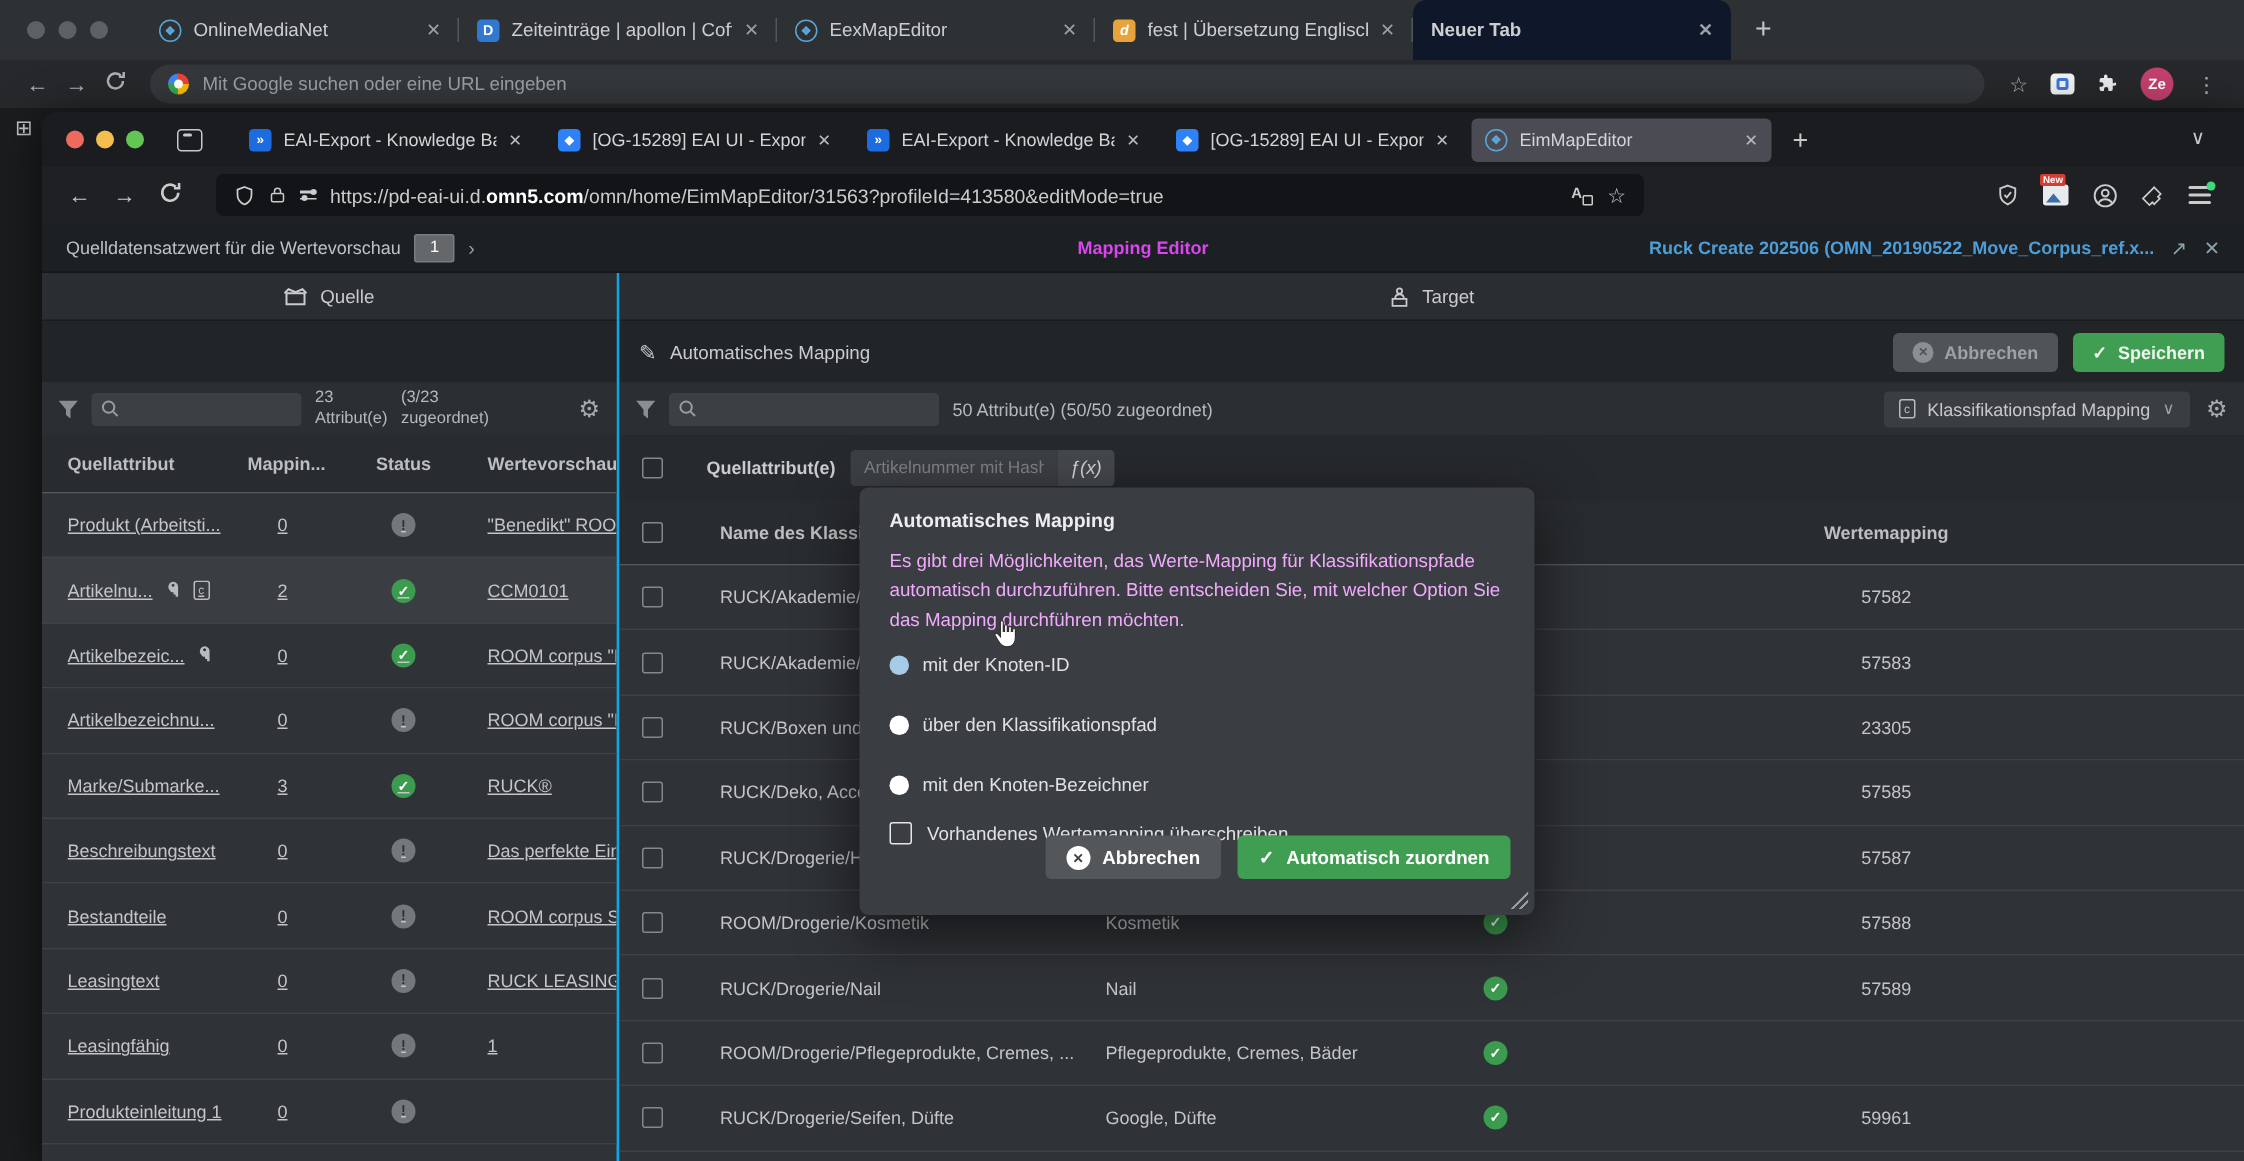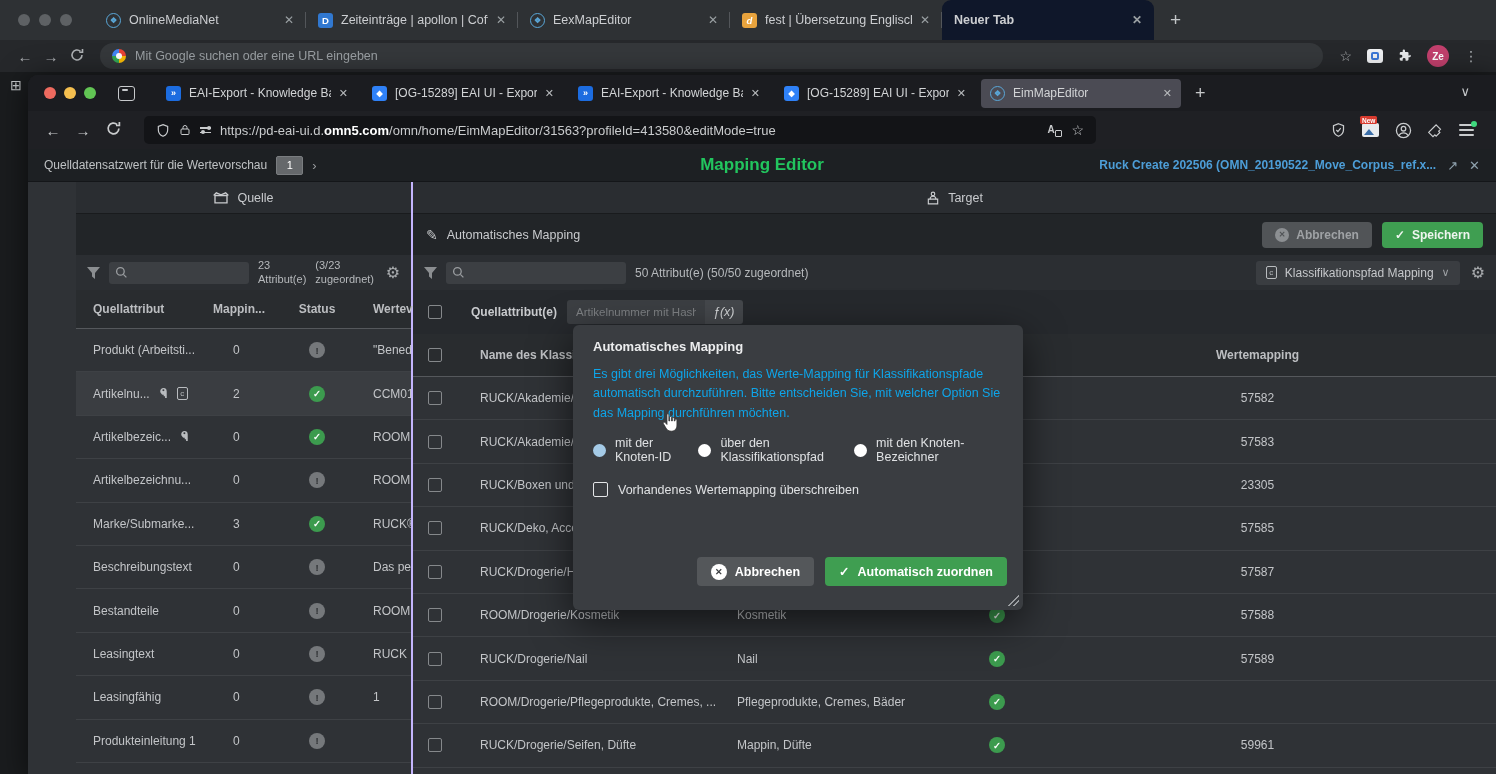--- a/index.html
+++ b/index.html
@@ -70,43 +70,43 @@
   .burger i { position:absolute; left:0; right:0; height:1.8px; background:#c9cbcd; border-radius:1px; }
   .burger i:nth-child(1){top:0;} .burger i:nth-child(2){top:5px;} .burger i:nth-child(3){top:10px;}
   .burger::after { content:""; position:absolute; right:-3px; top:-3px; width:6px; height:6px; border-radius:50%; background:#3fd97e; }
 
   
   .app { position:absolute; top:74px; left:0; right:0; bottom:0; background:#202326; }
   .app-head { height:33px; background:#1d2023; display:flex; align-items:center; padding:0 16px; position:relative; border-bottom:1px solid #141619; }
   .ph-label { font-size:12px; color:#bfc2c4; }
   .ph-input { width:27px; height:19px; background:#65686b; border:1px solid #7a7d80; border-radius:2px; color:#fff; font-size:11px; text-align:center; margin:0 9px; font-family:inherit; }
   .ph-chev { color:#9a9da0; font-size:13px; }
-  .app-title { position:absolute; left:0; right:0; text-align:center; color:#22c55e; font-weight:bold; font-size:17px; pointer-events:none; }
+  .app-title { position:absolute; left:0; right:0; text-align:center; color:#d946ef; font-weight:bold; font-size:12px; pointer-events:none; }
   .ah-right { margin-left:auto; display:flex; align-items:center; gap:11px; z-index:2; }
   .profile-link { color:#4d9ed8; font-weight:bold; font-size:12px; }
   .share-ic, .close-ic { color:#8fa2ae; font-size:13px; }
   .panels { position:absolute; top:33px; left:0; right:0; bottom:0; display:flex; }
-  .panel-l { width:385px; flex:none; border-right:2px solid #c4b5fd; display:flex; flex-direction:column; background:#2f3236;padding-left:48px; }
+  .panel-l { width:385px; flex:none; border-right:2px solid #0ea5e9; display:flex; flex-direction:column; background:#2f3236; }
   .panel-r { flex:1; display:flex; flex-direction:column; background:#2f3236; position:relative; overflow:hidden; }
   .sec-head { height:32px; flex:none; background:#2a2d31; border-bottom:1px solid #191b1d; display:flex; align-items:center; justify-content:center; gap:8px; color:#c9cbce; font-size:12.5px; }
   .gapband { height:41px; flex:none; background:#222528; }
   .filter-row { height:35px; flex:none; background:#2b2e32; display:flex; align-items:center; padding:0 11px; gap:9px; }
   .search { position:relative; height:22px; background:#3c3f43; border-radius:3px; flex:none; }
   .search svg { position:absolute; left:6px; top:4px; }
   .search input { position:absolute; inset:0; background:transparent; border:none; outline:none; color:#d0d2d4; font-size:12px; padding-left:26px; width:100%; font-family:inherit; }
   .cnt { display:flex; flex-direction:column; line-height:1.2; font-size:11px; color:#b6b9bc; }
   .gear { margin-left:auto; color:#a7aaad; font-size:16px; }
   .badge { width:16px; height:16px; border-radius:50%; display:inline-flex; align-items:center; justify-content:center; font-size:9.5px; font-weight:bold; flex:none; }
   .badge.ok { background:#3c9b4e; color:#fff; }
   .badge.info { background:#75787b; color:#2e3033; }
 
   
   .thead-l { height:39px; flex:none; background:#292c2f; border-bottom:1px solid #55585c; display:grid; grid-template-columns:17px 120px 68px 72px 1fr; align-items:center; color:#bcbec1; font-weight:bold; font-size:12px; }
   .lrows { flex:1; overflow:hidden; }
-  .srow { height:43.4px; border-bottom:1px solid #3e4145; display:grid; grid-template-columns:17px 120px 68px 72px 1fr; align-items:center; color:#c3c5c8; font-size:12px; background:#2f3236; }
+  .srow { height:43.4px; border-bottom:1px solid #3e4145; display:grid; grid-template-columns:17px 120px 68px 72px 1fr; align-items:center; color:#c3c5c8; font-size:12px; background:#2f3236;text-decoration:underline; }
   .srow.sel { background:#3a3d41; }
   .cell-name { grid-column:2; display:flex; align-items:center; gap:7px; overflow:hidden; white-space:nowrap; }
   .cell-map { grid-column:3; padding-left:20px; }
   .cell-st { grid-column:4; display:flex; justify-content:center; }
   .cell-prev { grid-column:5; padding-left:20px; white-space:nowrap; overflow:hidden; }
   .h2c { grid-column:2; } .h3c { grid-column:3; } .h4c { grid-column:4; text-align:center; } .h5c { grid-column:5; padding-left:20px; display:flex; align-items:center; gap:4px; }
   .info-i { width:12px; height:12px; border:1px solid #9a9da0; border-radius:50%; color:#9a9da0; font-size:8px; font-weight:normal; display:inline-flex; align-items:center; justify-content:center; font-style:italic; }
   .doc-ic { width:11px; height:13px; border:1px solid #b9bcbf; border-radius:2px; color:#b9bcbf; font-size:8px; display:inline-flex; align-items:center; justify-content:center; flex:none; font-weight:normal; }
 
   
@@ -134,22 +134,22 @@
   .trow { height:43.4px; border-bottom:1px solid #3e4145; display:grid; grid-template-columns:52px 272px 238px 44px 1fr; align-items:center; color:#c3c5c8; font-size:12px; background:#2f3236; }
   .trow .cb { margin-left:15px; }
   .tc-path { grid-column:2; padding-left:15px; white-space:nowrap; overflow:hidden; }
   .tc-target { grid-column:3; white-space:nowrap; overflow:hidden; }
   .tc-st { grid-column:4; display:flex; justify-content:center; }
   .tc-wm { grid-column:5; text-align:center; }
 
   
   .modal { position:absolute; left:573px; top:325px; width:450px; height:285px; background:#3a3d41; border-radius:6px; box-shadow:0 12px 40px rgba(0,0,0,.6); padding:14px 20px; z-index:50; color:#dfe1e3; }
   .m-title { font-size:13px; font-weight:bold; color:#ecedee; }
-  .m-body { font-size:12.5px; line-height:1.55; margin-top:11px; color:#0ea5e9; }
-  .m-opts { margin-top:13px; display:flex; flex-direction:row; gap:2px; }
+  .m-body { font-size:12.5px; line-height:1.55; margin-top:11px; color:#f0abfc; }
+  .m-opts { margin-top:13px; display:flex; flex-direction:column; gap:26px; }
   .opt { display:flex; align-items:center; gap:9px; font-size:12.5px; }
   .radio { width:13px; height:13px; border-radius:50%; background:#fff; flex:none; }
   .radio.sel { background:#a5cbe7; }
   .m-check { margin-top:18px; display:flex; gap:10px; align-items:center; font-size:12.5px; }
   .m-cb { width:15px; height:15px; border:1.5px solid #e4e6e8; border-radius:2px; flex:none; }
   .m-btns { position:absolute; right:16px; bottom:24px; display:flex; gap:11px; }
   .btn-m { height:29px; border-radius:4px; display:inline-flex; align-items:center; gap:8px; padding:0 14px; font-size:12.5px; font-weight:bold; border:none; font-family:inherit; }
   .btn-m-cancel { background:#54575a; color:#fff; }
   .btn-m-cancel .ci { width:16px; height:16px; border-radius:50%; background:#fff; color:#3c3f42; font-size:9px; display:flex; align-items:center; justify-content:center; }
   .btn-m-ok { background:#3f9e51; color:#fff; }
@@ -569,21 +569,21 @@
               <span class="cb"></span>
               <span class="tc-path">ROOM/Drogerie/Pflegeprodukte, Cremes, ...</span>
               <span class="tc-target">Pflegeprodukte, Cremes, Bäder</span>
               <span class="tc-st">
                   <span class="badge ok">✓</span>
                 </span>
             </div>
             <div class="trow">
               <span class="cb"></span>
               <span class="tc-path">RUCK/Drogerie/Seifen, Düfte</span>
-              <span class="tc-target">Mappin, Düfte</span>
+              <span class="tc-target">Google, Düfte</span>
               <span class="tc-st">
                   <span class="badge ok">✓</span>
                 </span>
               <span class="tc-wm">59961</span>
             </div>
           </div>
         </div>
       </div>
     </div>
   </div>

